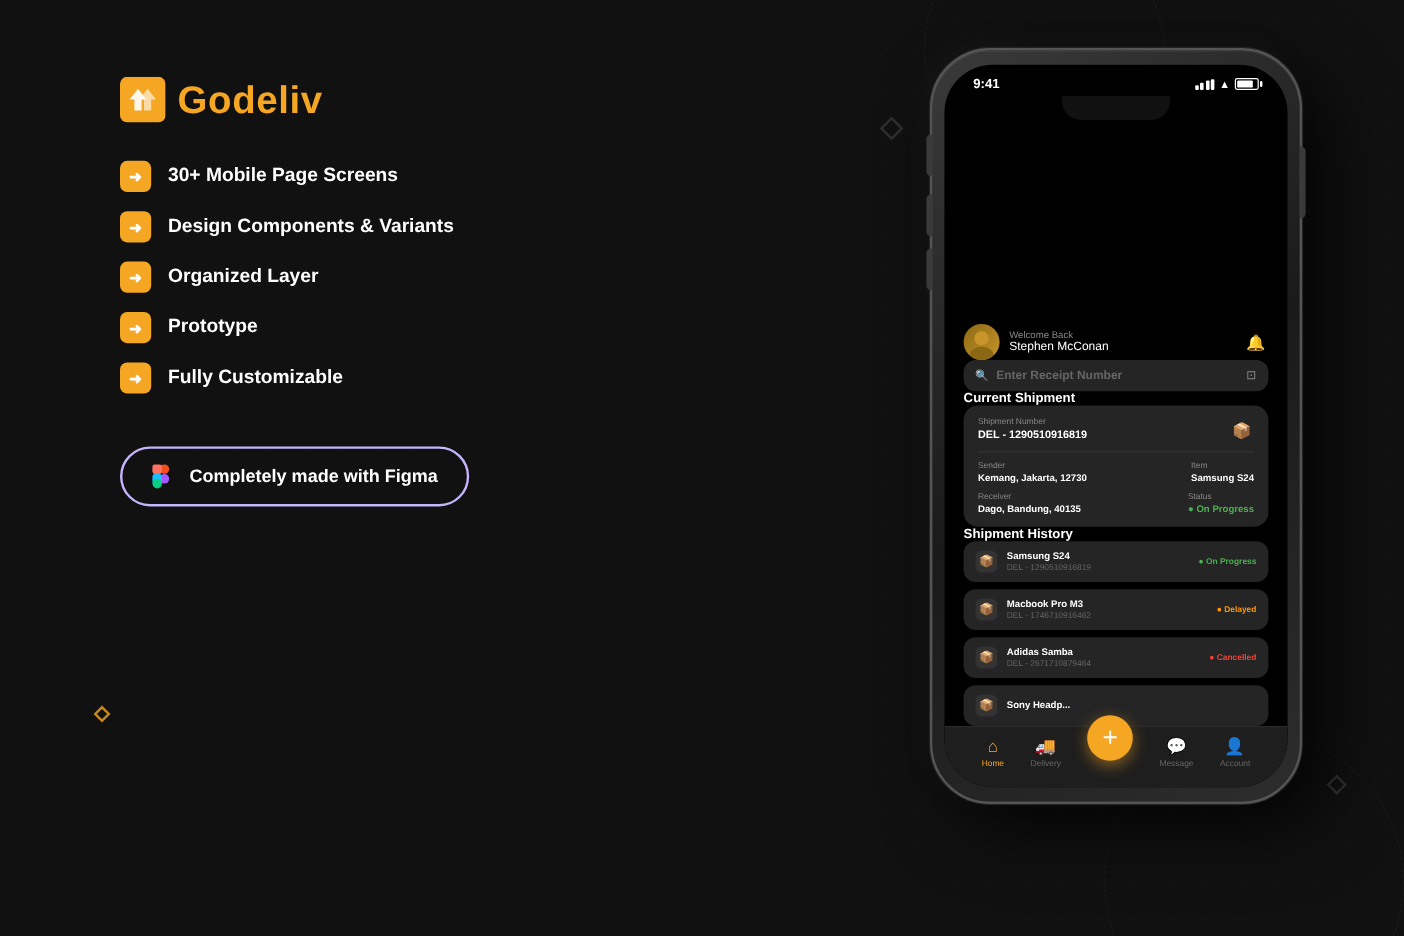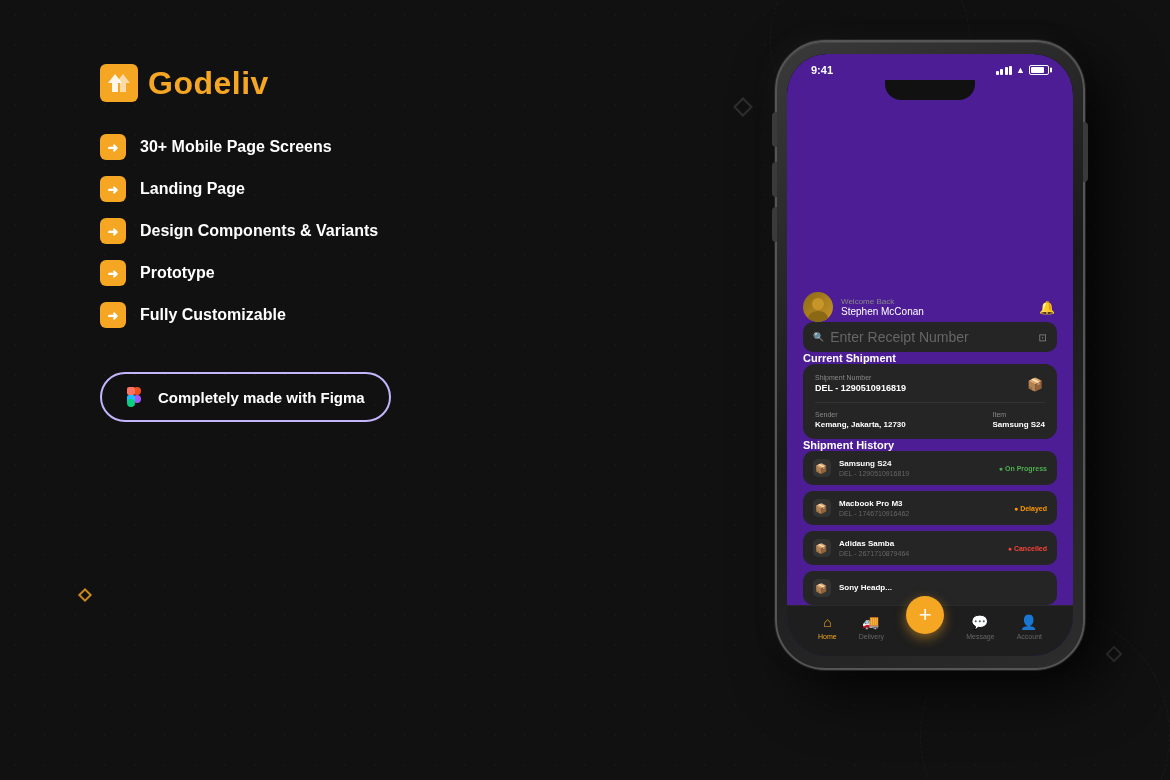--- a/index.html
+++ b/index.html
@@ -177,21 +177,21 @@
       height: 35px;
       background: #3a3a3a;
       border-radius: 4px 0 0 4px;
       box-shadow: 0 50px 0 #3a3a3a, 0 95px 0 #3a3a3a;
     }
 
     
     .app-screen {
       width: 100%;
       height: 100%;
-      background: #4c1d95;
+      background: #000000;
       border-radius: 40px;
       overflow: hidden;
       display: flex;
       flex-direction: column;
     }
 
     .status-bar {
       display: flex;
       justify-content: space-between;
       align-items: center;
@@ -329,23 +329,24 @@
       align-items: center;
       gap: 6px;
     }
 
     .search-icon-small {
       color: #888;
       font-size: 9px;
     }
 
     .search-placeholder {
-      font-size: 14px;
+      font-size: 10px;
       color: #666;
       flex: 1;
+      font-weight: bold;
     }
 
     .scan-icon {
       color: #888;
       font-size: 10px;
     }
 
     
     .section-title {
       font-size: 11px;
@@ -588,25 +589,25 @@
   
 
   
   <ul class="features-list" id="features-list">
   <li class="feature-item">
       <div class="feature-arrow"></div>
       <span class="feature-text">30+ Mobile Page Screens</span>
     </li>
       <li class="feature-item">
       <div class="feature-arrow"></div>
-      <span class="feature-text">Landing Page</span>
+      <span class="feature-text">Design Components &amp; Variants</span>
     </li>
       <li class="feature-item">
       <div class="feature-arrow"></div>
-      <span class="feature-text">Design Components &amp; Variants</span>
+      <span class="feature-text">Organized Layer</span>
     </li>
       <li class="feature-item">
       <div class="feature-arrow"></div>
       <span class="feature-text">Prototype</span>
     </li>
       <li class="feature-item">
       <div class="feature-arrow"></div>
       <span class="feature-text">Fully Customizable</span>
     </li>
     </ul>
@@ -683,20 +684,30 @@
             </div>
             <div class="divider-line"></div>
             <div class="card-row">
               <div>
                 <div class="card-label">Sender</div>
                 <div class="card-value" style="font-size:8px">Kemang, Jakarta, 12730</div>
               </div>
               <div>
                 <div class="card-label">Item</div>
                 <div class="card-value" style="font-size:8px">Samsung S24</div>
+              </div>
+            </div>
+            <div class="card-row">
+              <div>
+                <div class="card-label">Receiver</div>
+                <div class="card-value" style="font-size:8px">Dago, Bandung, 40135</div>
+              </div>
+              <div>
+                <div class="card-label">Status</div>
+                <div class="status-green">● <span>On Progress</span></div>
               </div>
             </div>
           </div>
 
           <div class="section-title">Shipment History</div>
 
           <div class="history-list" id="history-list">
           <div class="history-item">
       <div class="history-left">
         <div class="pkg-icon-sm">📦</div>

